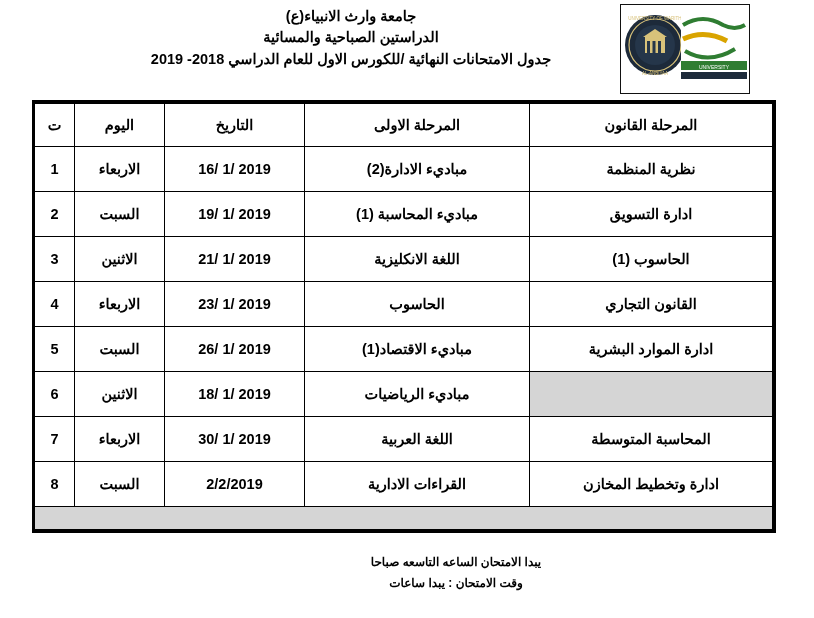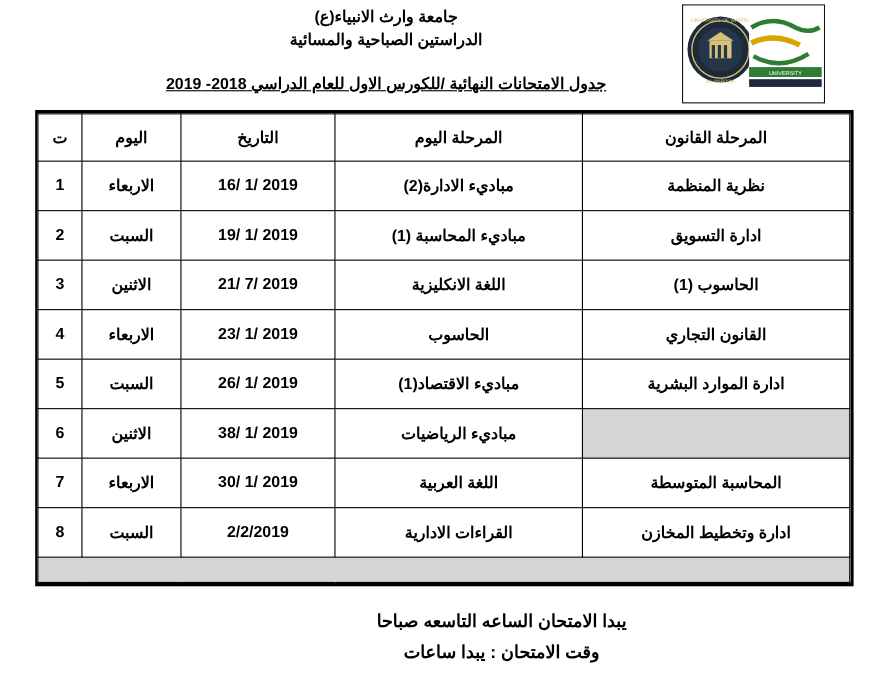--- a/index.html
+++ b/index.html
@@ -48,22 +48,21 @@
     text-align: center;
     line-height: 1.42;
   }
   .header-lines div {
     font-size: 14.5px;
     font-weight: bold;
     color: #000;
     white-space: nowrap;
   }
   .header-lines .line4 {
-    margin-top: 20px;
-    text-decoration: underline;
+    margin-top: 2px;
   }
 
   
   .table-wrap {
     position: absolute;
     top: 100px;
     right: 38px;
     width: 738px;
   }
 
@@ -108,21 +107,21 @@
 
   
   .notes {
     position: absolute;
     top: 552px;
     left: 0;
     right: 0;
     text-align: center;
   }
   .notes div {
-    font-size: 16px;
+    font-size: 12px;
     font-weight: bold;
     line-height: 1.75;
     color: #000;
   }
 </style>
 </head>
 <body>
 
 <div class="page">
 
@@ -165,21 +164,21 @@
       <colgroup>
         <col class="c-stage2">
         <col class="c-stage1">
         <col class="c-date">
         <col class="c-day">
         <col class="c-no">
       </colgroup>
       <tbody>
         <tr class="head">
           <td>المرحلة القانون</td>
-          <td>المرحلة اليوم</td>
+          <td>المرحلة الاولى</td>
           <td>التاريخ</td>
           <td>اليوم</td>
           <td>ت</td>
         </tr>
 
         <tr>
           <td>نظرية المنظمة</td>
           <td>مباديء الادارة(2)</td>
           <td>2019 /1 /16</td>
           <td>الاربعاء</td>
@@ -188,42 +187,42 @@
         <tr>
           <td>ادارة التسويق</td>
           <td>مباديء المحاسبة (1)</td>
           <td>2019 /1 /19</td>
           <td>السبت</td>
           <td>2</td>
         </tr>
         <tr>
           <td>الحاسوب (1)</td>
           <td>اللغة الانكليزية</td>
-          <td>2019 /7 /21</td>
+          <td>2019 /1 /21</td>
           <td>الاثنين</td>
           <td>3</td>
         </tr>
         <tr>
           <td>القانون التجاري</td>
           <td>الحاسوب</td>
           <td>2019 /1 /23</td>
           <td>الاربعاء</td>
           <td>4</td>
         </tr>
         <tr>
           <td>ادارة الموارد البشرية</td>
           <td>مباديء الاقتصاد(1)</td>
           <td>2019 /1 /26</td>
           <td>السبت</td>
           <td>5</td>
         </tr>
         <tr>
           <td class="blank-cell"></td>
           <td>مباديء الرياضيات</td>
-          <td>2019 /1 /38</td>
+          <td>2019 /1 /18</td>
           <td>الاثنين</td>
           <td>6</td>
         </tr>
         <tr>
           <td>المحاسبة المتوسطة</td>
           <td>اللغة العربية</td>
           <td>2019 /1 /30</td>
           <td>الاربعاء</td>
           <td>7</td>
         </tr>

